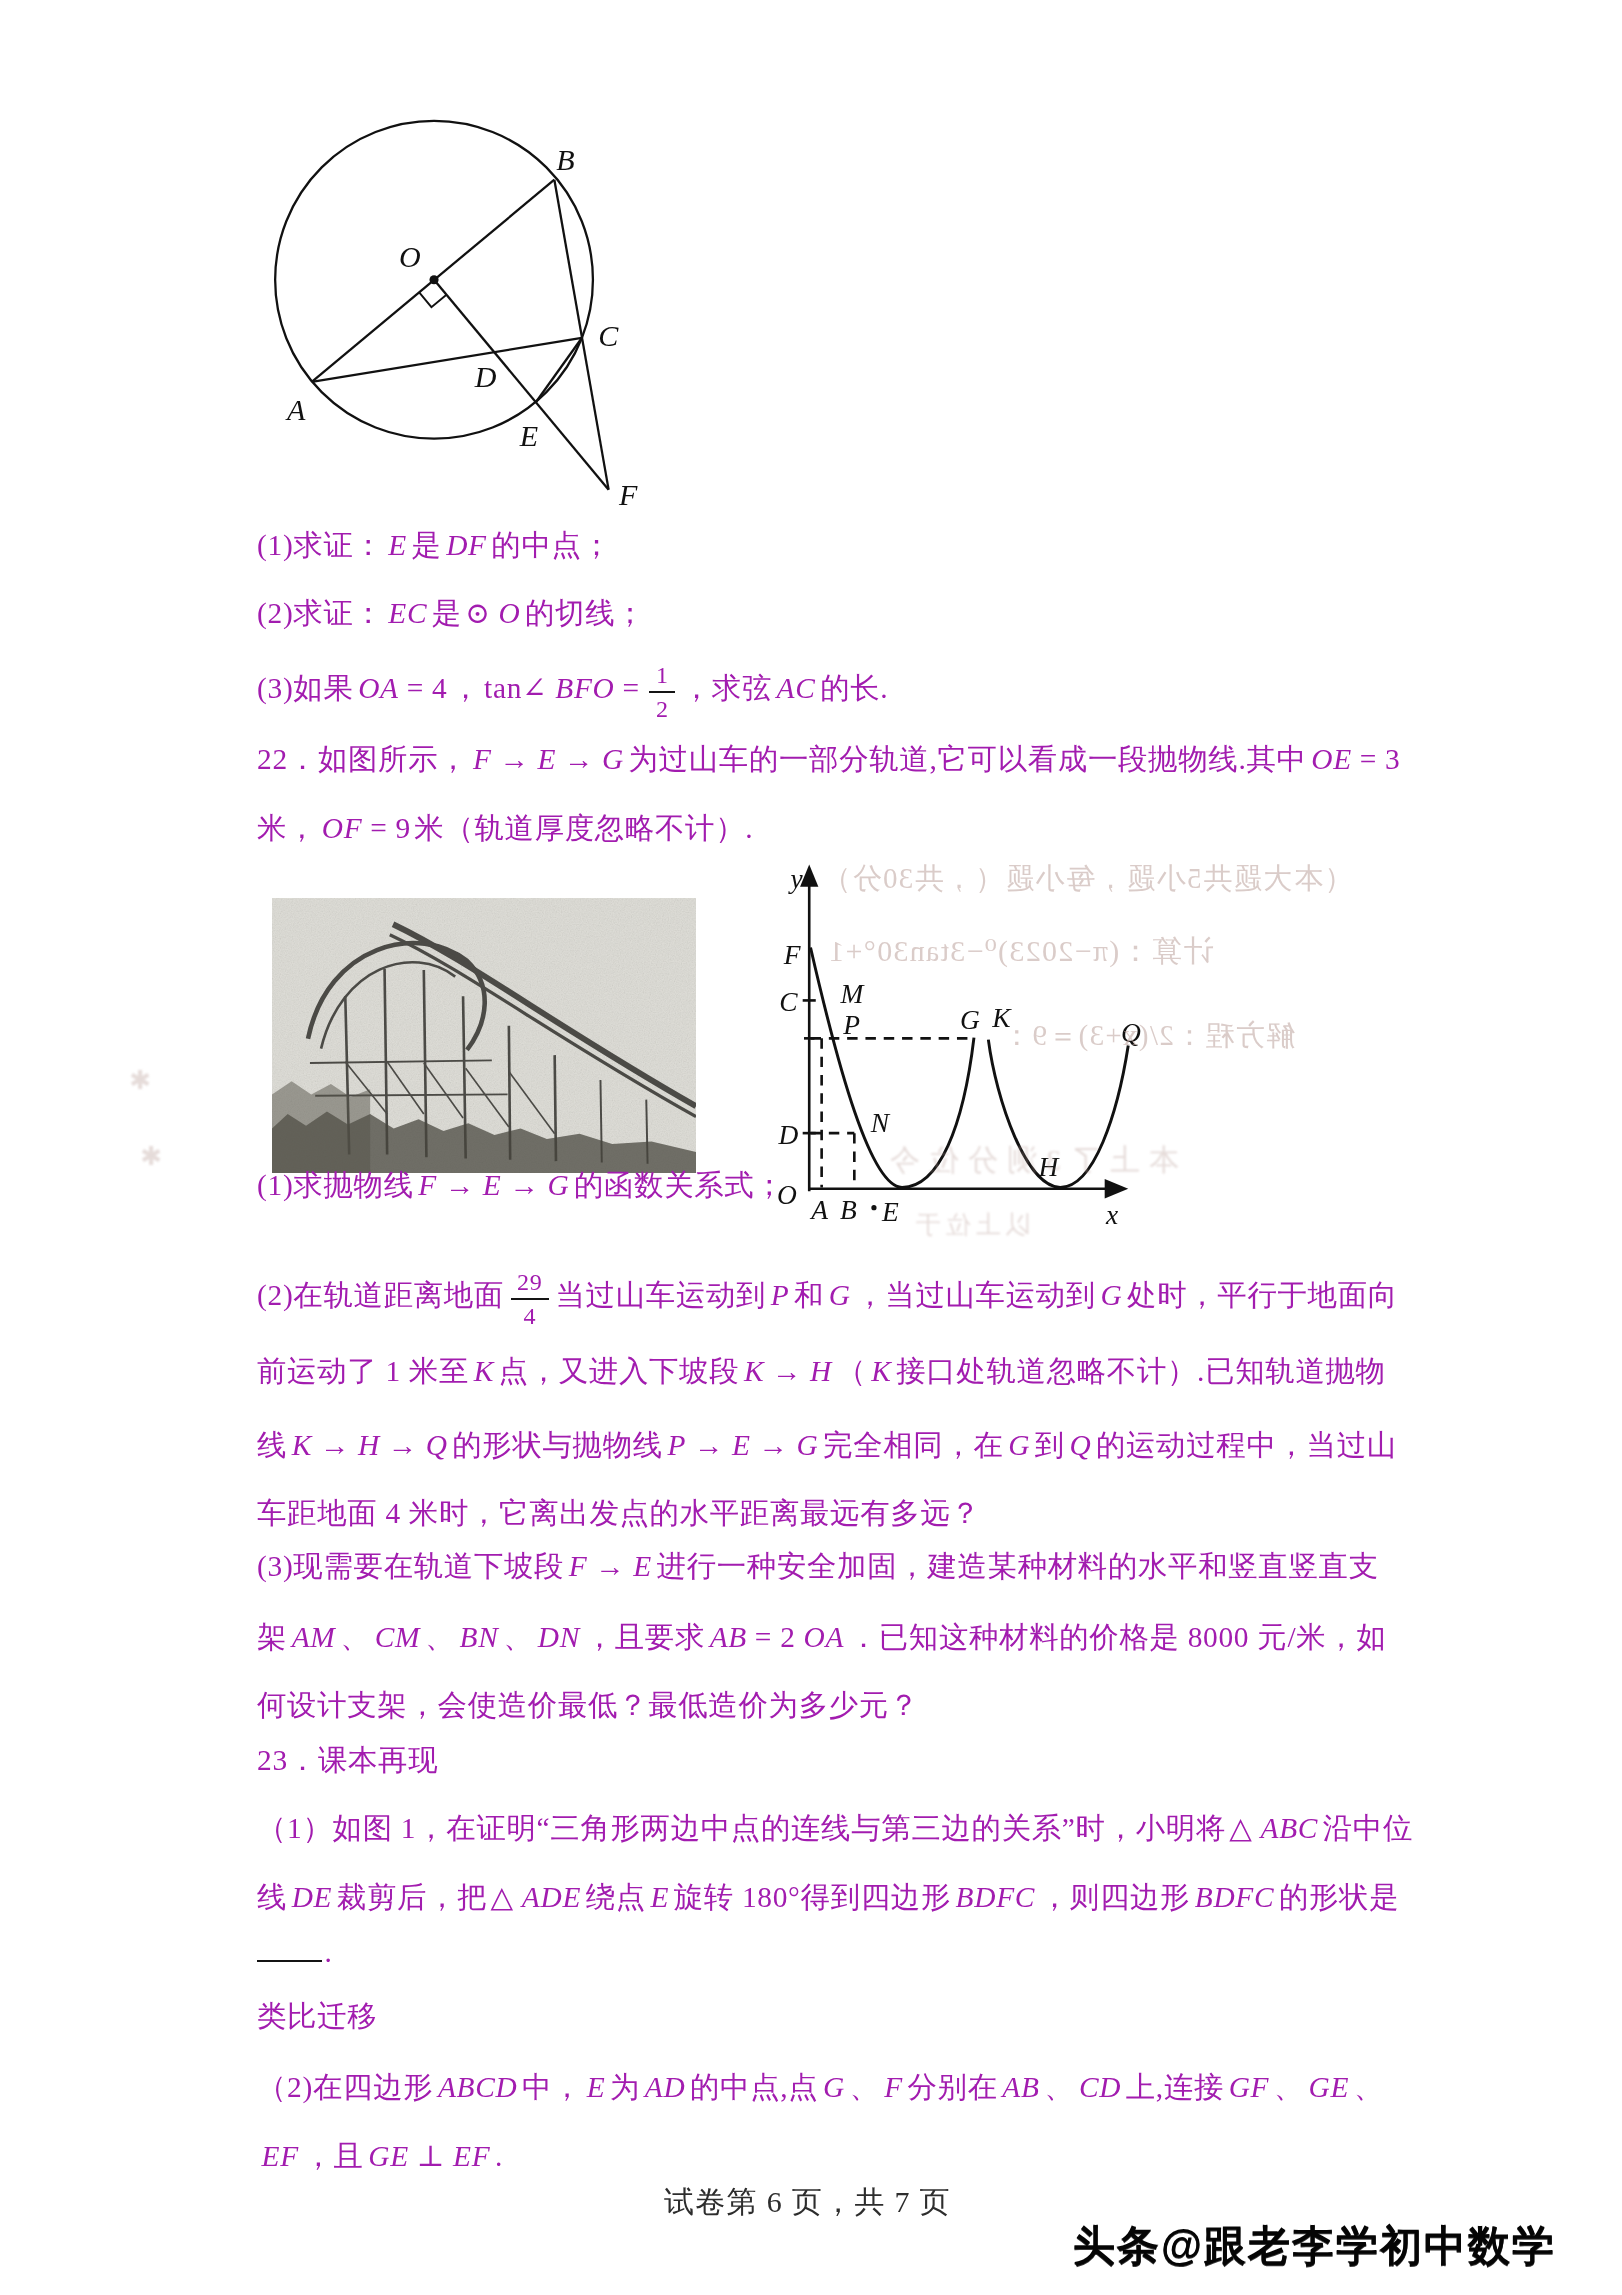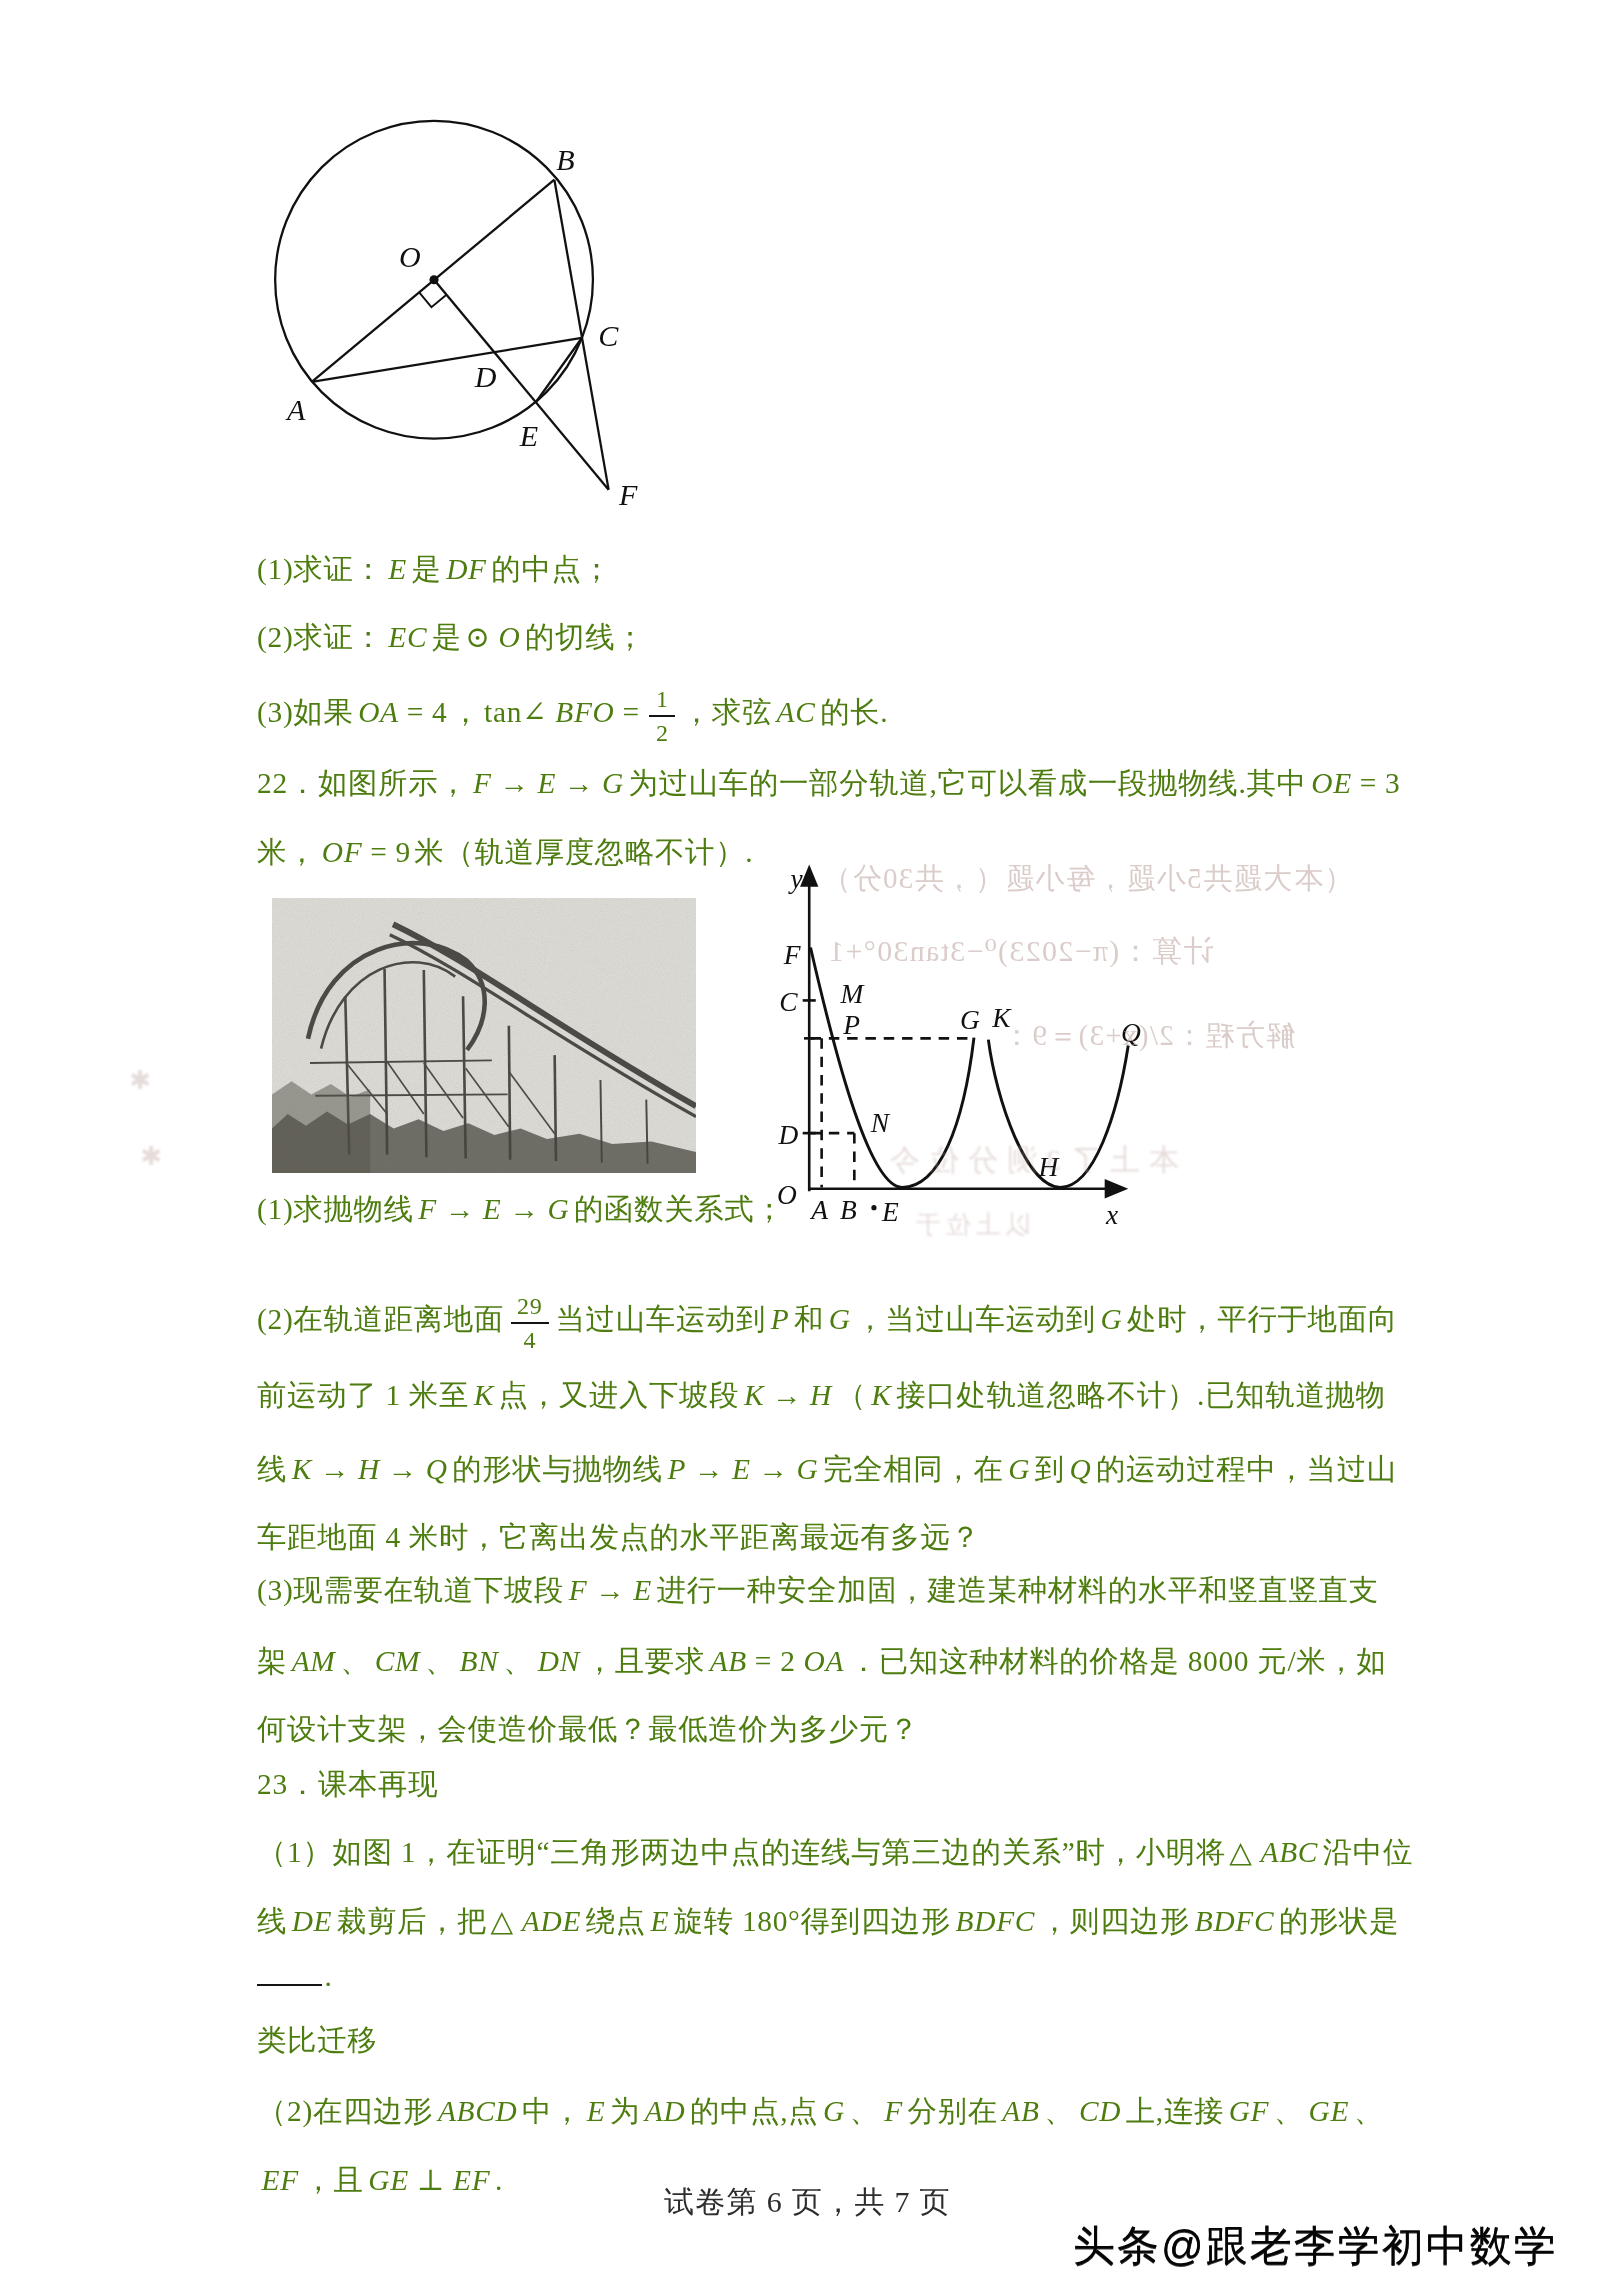--- a/index.html
+++ b/index.html
@@ -2,21 +2,21 @@
 <html style="font-size:10.5px"><head>
 <meta charset="utf-8">
 <style>
   html,body{margin:0;padding:0;}
   body{
     width:1623px;height:2295px;position:relative;background:#ffffff;
     font-family:"Liberation Serif","DejaVu Serif",serif;color:#141414;overflow:hidden;
   }
   .line{
     position:absolute;left:257px;font-size:29.4px;line-height:1.25;
-    white-space:nowrap;letter-spacing:0.7px;color:#4d7c0f;margin-top:24px;
+    white-space:nowrap;letter-spacing:0.7px;color:#a21caf;
   }
   .cn{font-style:normal;}
   .m{font-style:italic;margin:0 4.6px;font-family:"Liberation Serif","DejaVu Serif",serif;}
   .r{font-style:normal;margin:0 3.3px;}
   .frac{
     display:inline-flex;flex-direction:column;align-items:center;
     vertical-align:middle;margin:0 6.5px;line-height:1;font-size:0.82em;
   }
   .frac .num{border-bottom:2px solid #141414;padding:1.3px 6.5px 3.9px;}
   .frac .den{padding-top:3.3px;}
@@ -27,21 +27,21 @@
   .figure{position:absolute;}
   .bleed{
     position:absolute;transform:scaleX(-1);color:#bda39d;opacity:.55;
     filter:blur(0.7px);font-size:29px;white-space:nowrap;letter-spacing:1.3px;
   }
   .bleed-soft{opacity:.38;filter:blur(1.3px);}
   .footer{
     position:absolute;left:664px;top:2182px;font-size:30px;color:#2d2d2d;letter-spacing:1.3px;
   }
   .watermark{
-    position:absolute;left:1073px;top:2218px;font-size:42px;font-weight:normal;color:#050505;
+    position:absolute;left:1073px;top:2218px;font-size:42px;font-weight:bold;color:#050505;
     letter-spacing:2px;font-family:"Liberation Sans","DejaVu Sans",sans-serif;
     text-shadow:0 0.7px 0 #3a3a3a;
   }
   svg text{font-family:"Liberation Serif","DejaVu Serif",serif;}
 </style>
 </head>
 <body>
 
 <div class="figure" style="left:249px;top:98px;width:425px;height:425px">
   <svg width="425" height="425" viewBox="0 0 650 650">

